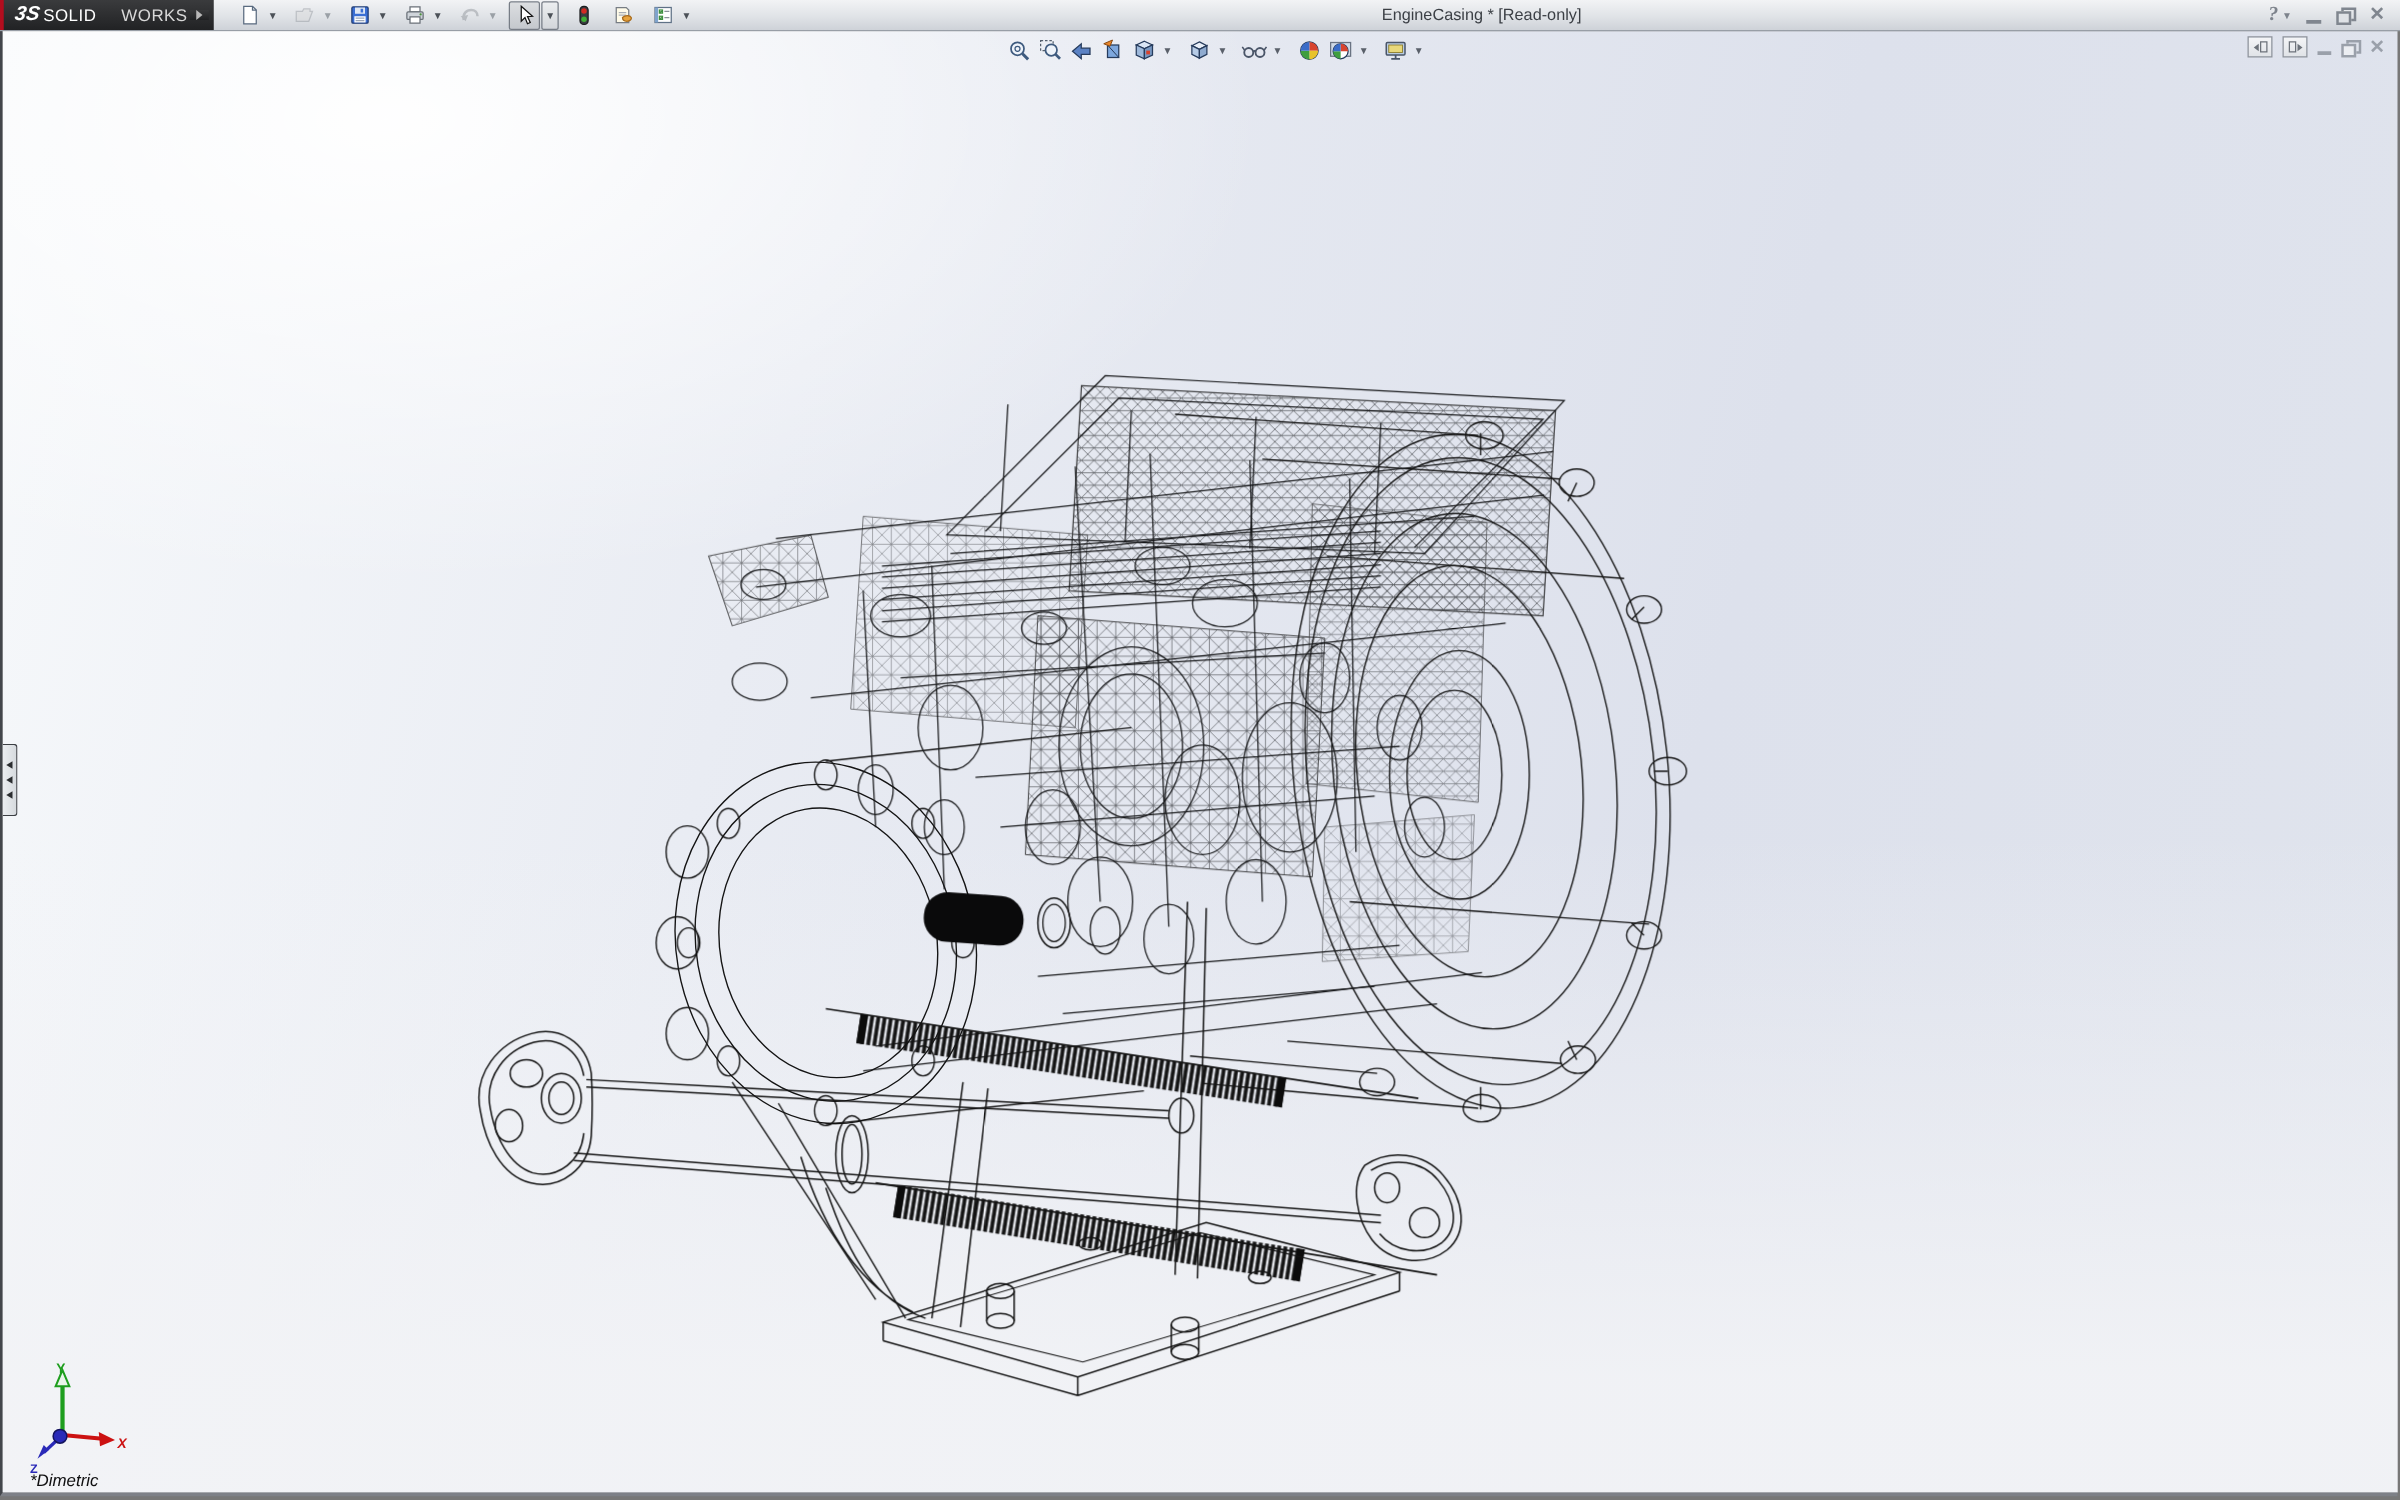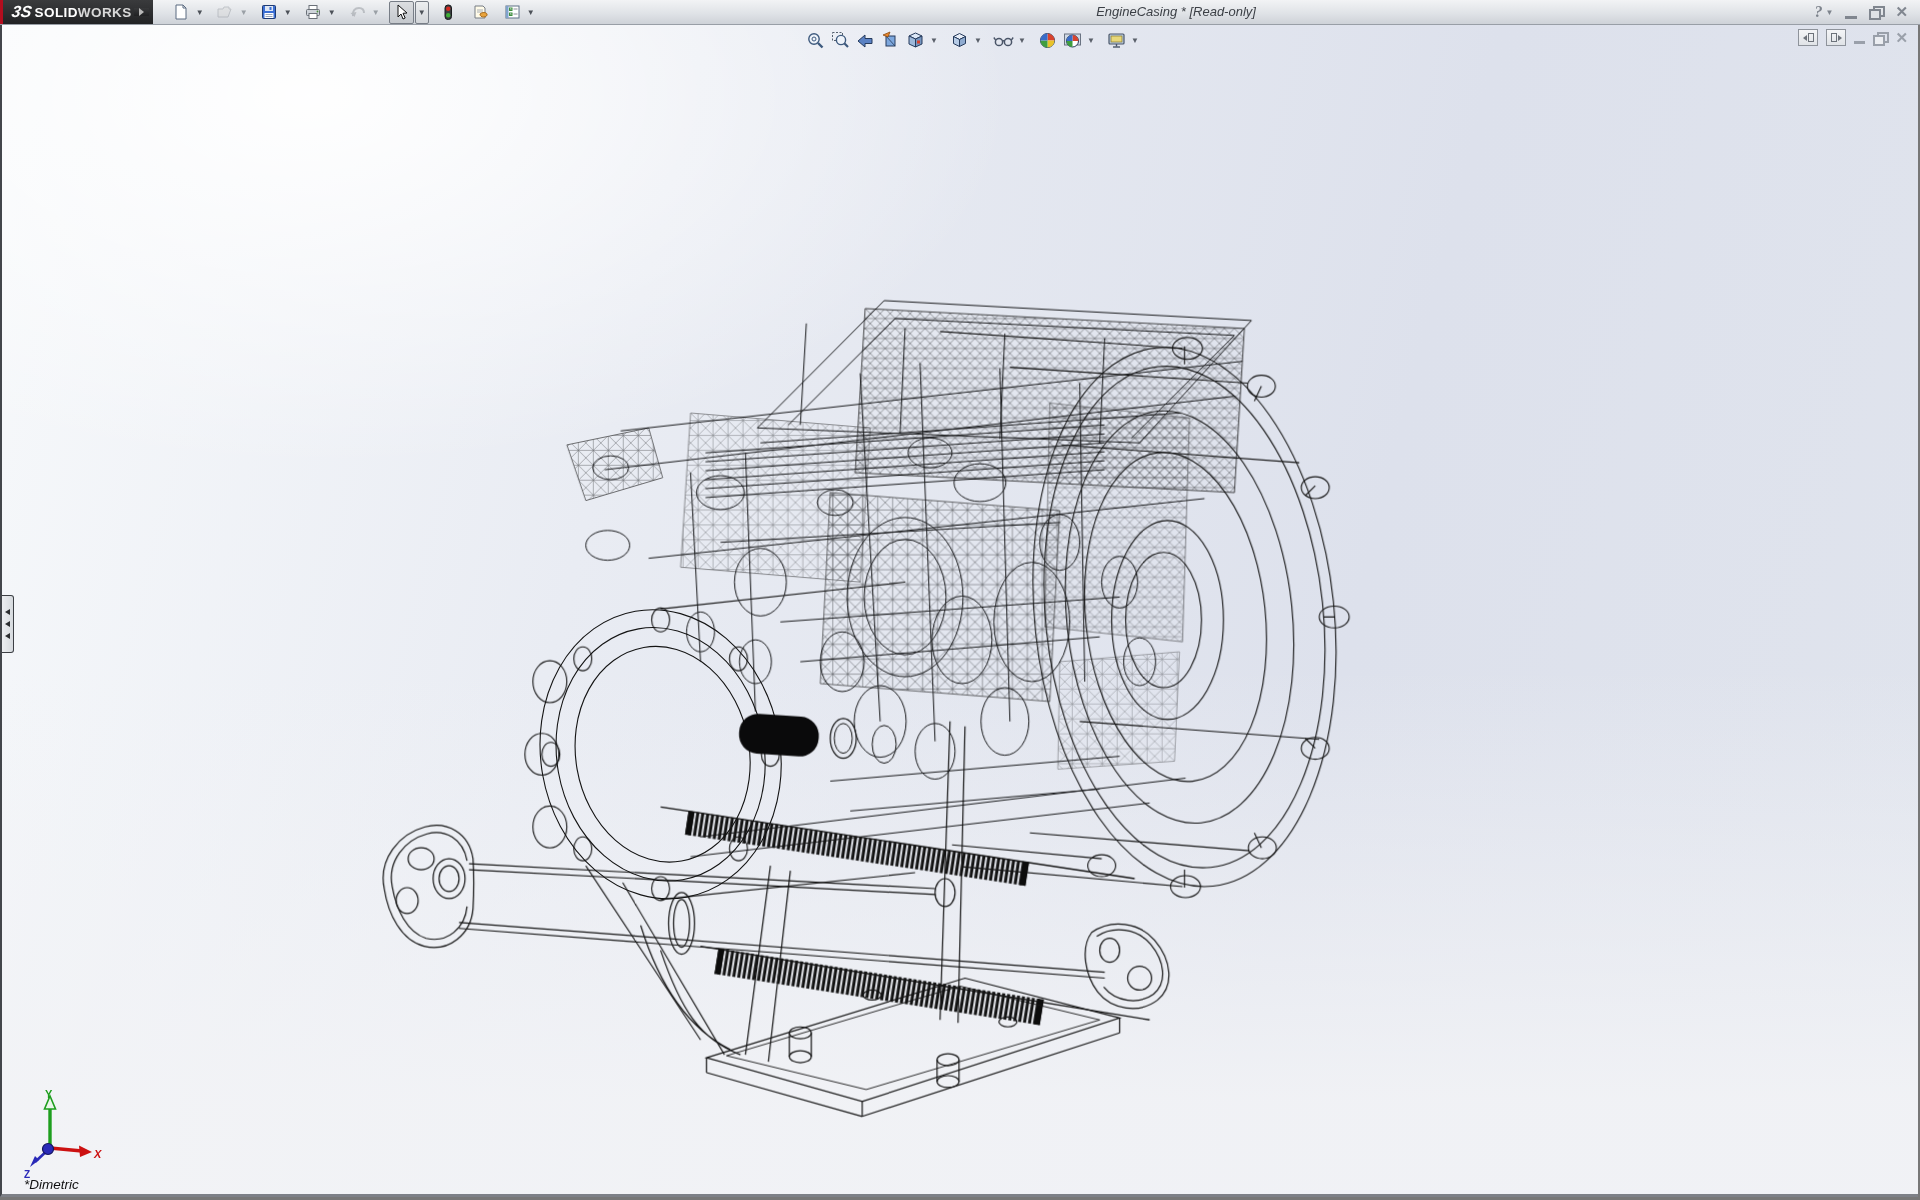--- a/index.html
+++ b/index.html
@@ -7,39 +7,39 @@
        font-family:"Liberation Sans", sans-serif;-webkit-font-smoothing:antialiased;}
 
   
   .titlebar{position:relative;height:24px;border-bottom:1px solid #989ea6;
     background:linear-gradient(#f2f3f5,#e0e3e7 55%,#ced2d8);
     display:flex;align-items:stretch;}
   .brand{display:flex;align-items:center;background:linear-gradient(#3a3b3d,#212224);
     color:#fff;padding-right:4px;}
   .brand-red{width:3px;height:24px;background:#b30d1e;}
   .brand-glyph{font-style:italic;font-weight:bold;font-size:16px;padding:0 3px 0 9px;transform:skewX(-10deg);}
-  .brand-solid{font-weight:bold;font-size:13.5px;letter-spacing:.4px;}
-  .brand-works{font-weight:bold;font-size:13.5px;letter-spacing:.4px;color:#d8d8d8;}
+  .brand-solid{font-weight:normal;font-size:13.5px;letter-spacing:.4px;}
+  .brand-works{font-weight:normal;font-size:13.5px;letter-spacing:.4px;color:#d8d8d8;padding-left:20px;}
   .menu-arrow-tab{width:15px;background:linear-gradient(#38393b,#202123);display:flex;
     align-items:center;justify-content:center;margin-left:2px;}
   .tri-right{width:0;height:0;border-left:5px solid #b8b8b8;border-top:4px solid transparent;border-bottom:4px solid transparent;}
 
   .tb-icons{display:flex;align-items:center;margin-left:16px;}
   .tgroup{display:flex;align-items:center;margin-right:7px;}
   .tbtn{width:23px;height:21px;display:flex;align-items:center;justify-content:center;
         border:1px solid transparent;border-radius:2px;}
   .tbtn.pressed{background:linear-gradient(#dcdee1,#c4c8cd);border:1px solid #777d86;}
   .tbtn.disabled svg{opacity:.42;}
   .dd{width:12px;height:21px;display:flex;align-items:center;justify-content:center;
       font-size:8px;color:#4c5158;}
   .dd.boxed{border:1px solid #777d86;border-radius:2px;background:linear-gradient(#eceef0,#d3d6da);margin-left:1px;}
   .dd.dim{color:#9aa0a6;}
 
   .title-text{flex:1;text-align:center;font-size:13px;color:#3b3f45;line-height:24px;
-    white-space:nowrap;overflow:hidden;font-style:italic;}
+    white-space:nowrap;overflow:hidden;}
 
   .win-controls{display:flex;align-items:center;gap:12px;padding:0 12px 0 6px;}
   .help-q{font-family:"Liberation Serif",serif;font-size:16px;font-weight:bold;
     font-style:italic;color:#7d838c;line-height:20px;}
   .help-dd{font-size:8px;color:#7d838c;margin-left:-8px;}
   .wc-min{width:12px;height:10px;border-bottom:3px solid #80868f;}
   .wc-restore{position:relative;width:14px;height:12px;}
   .wc-restore::before{content:"";position:absolute;left:4px;top:0;width:8px;height:7px;border:2px solid #80868f;}
   .wc-restore::after{content:"";position:absolute;left:0;top:3px;width:8px;height:7px;border:2px solid #80868f;background:#dfe2e6;}
   .wc-close{font-size:15px;font-weight:bold;color:#80868f;line-height:18px;}

